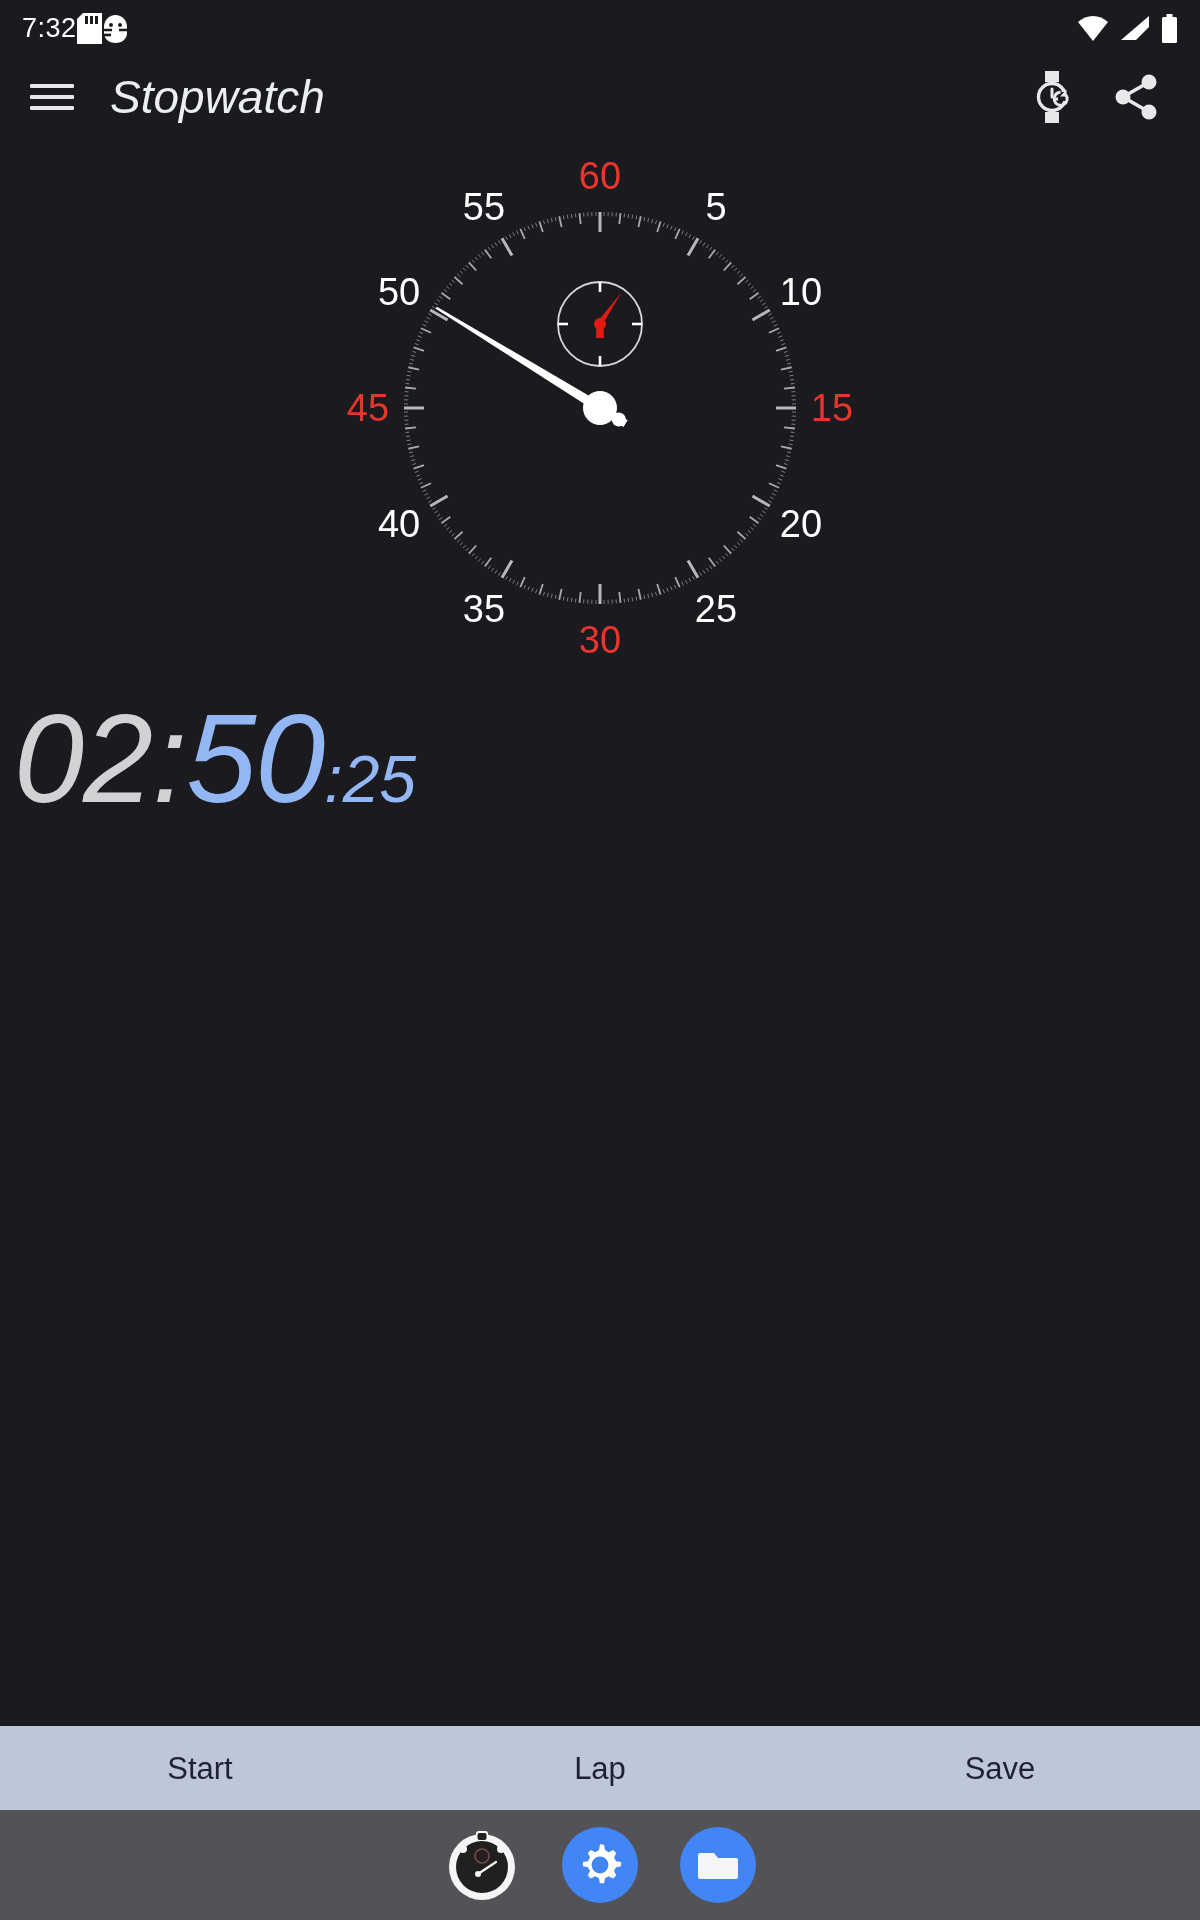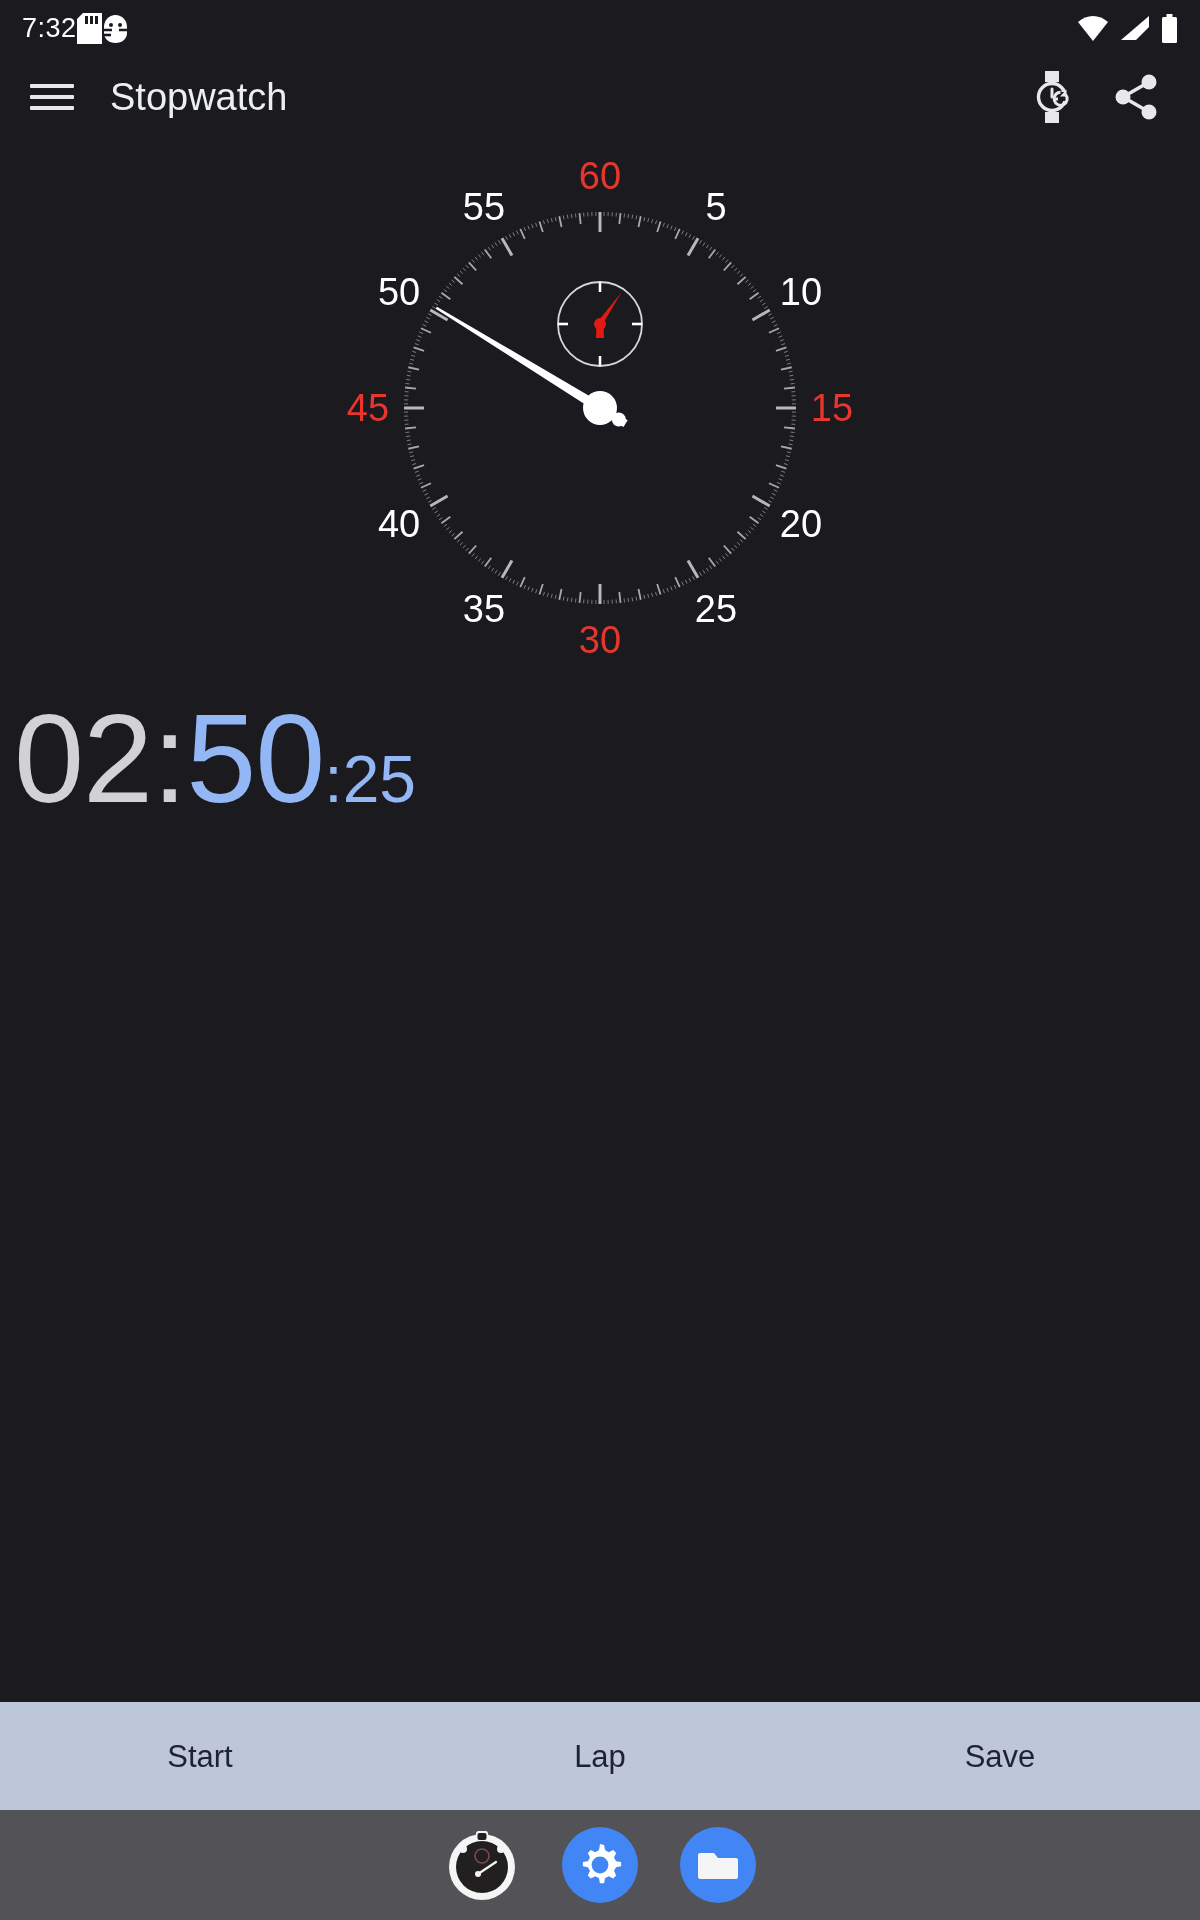--- a/index.html
+++ b/index.html
@@ -28,24 +28,25 @@
   .toolbar {
     height:82px;
     display:flex;
     align-items:center;
     padding:0 30px;
   }
   .hamburger { width:44px; height:34px; display:flex; flex-direction:column; justify-content:space-between; padding:4px 0; cursor:pointer; }
   .hamburger span { display:block; height:4px; background:#e8e8ea; border-radius:1px; }
   .app-title {
     color:#eceff1;
-    font-size:38px;
+    font-size:46px;
     font-weight:400;
     margin-left:36px;
     line-height:1;
+    font-style:italic;
   }
   .tb-actions { margin-left:auto; display:flex; align-items:center; gap:42px; padding-right:10px; }
 
   
   .dial-wrap {
     position:relative;
     width:1200px;
     height:540px;
     display:flex;
     justify-content:center;
@@ -54,33 +55,34 @@
   .dial { position:relative; width:520px; height:520px; margin-top:10px; }
   .dial svg { display:block; }
 
   
   .time-readout {
     padding:18px 0 0 14px;
     display:flex;
     align-items:baseline;
     line-height:1;
     white-space:nowrap;
+    font-style:italic;
   }
   .t-main   { font-size:126px; color:#d2d2d4; font-weight:400; letter-spacing:-1px; }
   .t-accent { font-size:126px; color:#93b6f5; font-weight:400; letter-spacing:-1px; }
   .t-frac   { font-size:66px;  color:#93b6f5; font-weight:400; letter-spacing:0px; }
 
   .spacer { flex:1; }
 
   
   .actionbar {
     position:absolute;
     left:0; right:0;
     bottom:110px;
-    height:108px;
+    height:84px;
     background:#bec6da;
     display:flex;
     align-items:center;
   }
   .action-btn {
     flex:1;
     text-align:center;
     color:#1f2233;
     font-size:31px;
     line-height:1;

